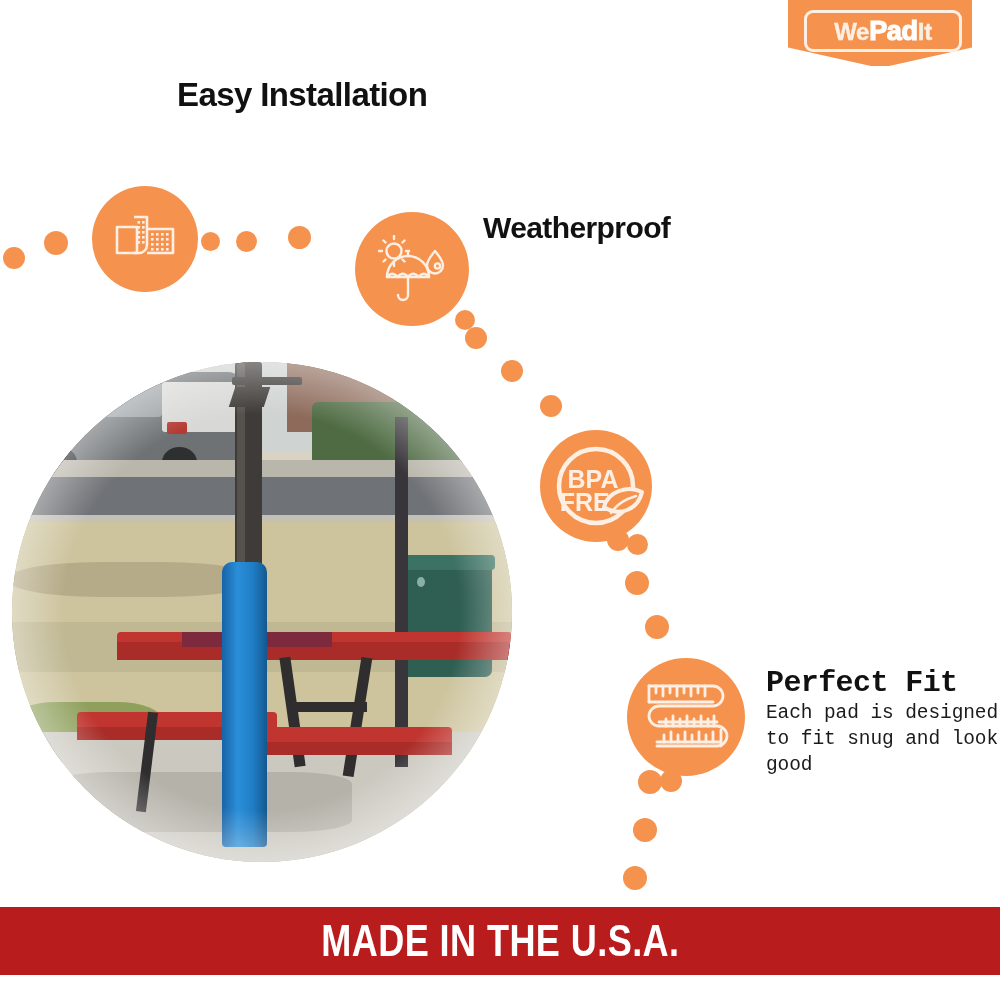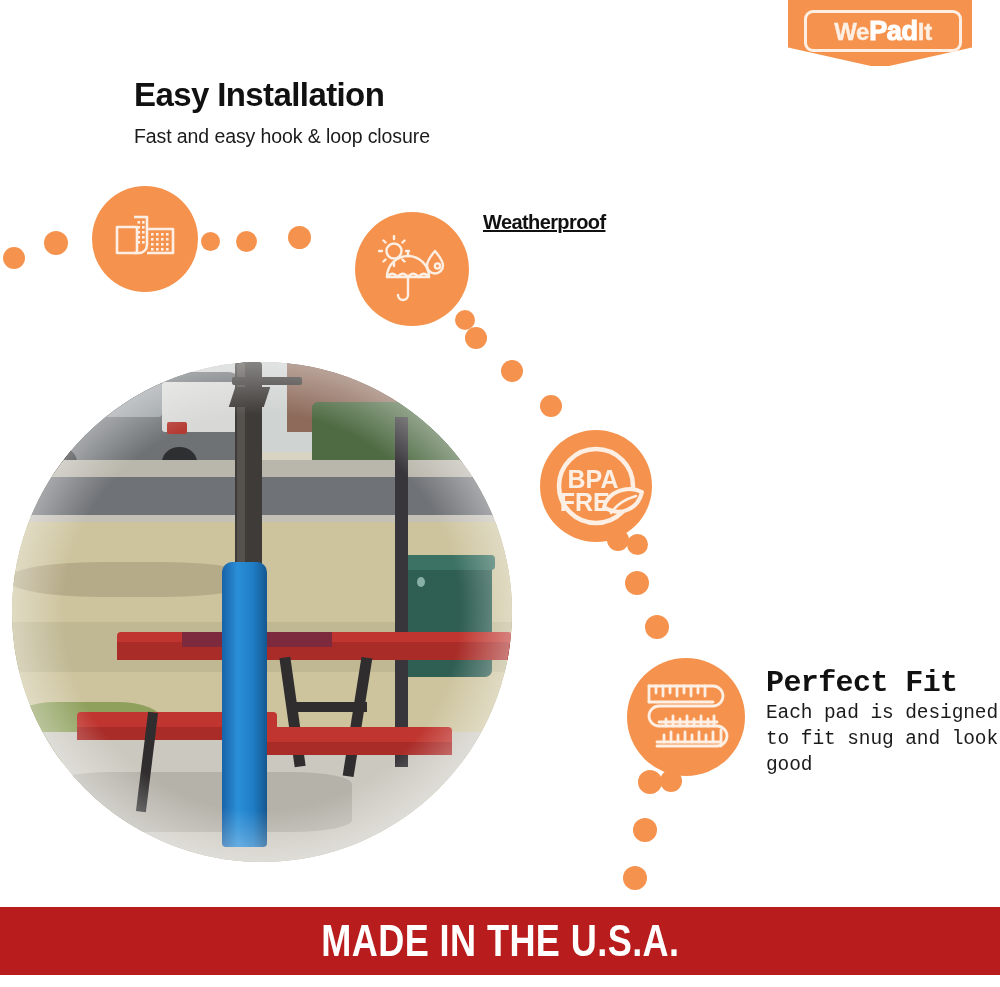--- a/index.html
+++ b/index.html
@@ -82,31 +82,31 @@
     letter-spacing: -0.1px;
   }
 
   
   .blk-easy {
     position: absolute;
     left: 134px;
     top: 78px;
     width: 430px;
   }
-  .blk-easy .feature-title { font-size: 33px; }
+  .blk-easy .feature-title { font-size: 33px; margin-left: 43px; }
   .blk-easy .feature-desc { font-size: 19.5px; margin-top: 10px; }
 
   
   .blk-weather {
     position: absolute;
     left: 483px;
     top: 212px;
     width: 420px;
   }
-  .blk-weather .feature-title { font-size: 20px; text-decoration: underline; }
+  .blk-weather .feature-title { font-size: 30px; }
   .blk-weather .feature-desc { font-size: 19.5px; margin-top: 9px; }
 
   
   .blk-phth {
     position: absolute;
     left: 672px;
     top: 437px;
     width: 300px;
   }
   .blk-phth .feature-title { font-size: 30px; }
@@ -243,21 +243,20 @@
 
   <div class="logo-wrap">
     <div class="logo-shape"></div>
     <div class="logo-inner">
       <span class="logo-text"><span class="logo-we">We</span><span class="logo-pad">Pad</span><span class="logo-it">It</span></span>
     </div>
   </div>
 
   <div class="blk-easy">
     <h2 class="feature-title">Easy Installation</h2>
-    <p class="feature-desc">Fast and easy hook &amp; loop closure</p>
   </div>
 
   <div class="icon-circle" id="circle-install">
     <svg width="62" height="54" viewBox="0 0 62 54">
       <g fill="none" stroke="#FDEFE3" stroke-width="2.6" stroke-linejoin="round">
         <path d="M3 15 H23 V41 H3 Z"></path>
         <path d="M20 5 H33 V33 a8 8 0 0 1 -8 8 h-5"></path>
         <path d="M33 17 H59 V41 H33"></path>
       </g>
       <g fill="#FDEFE3">

